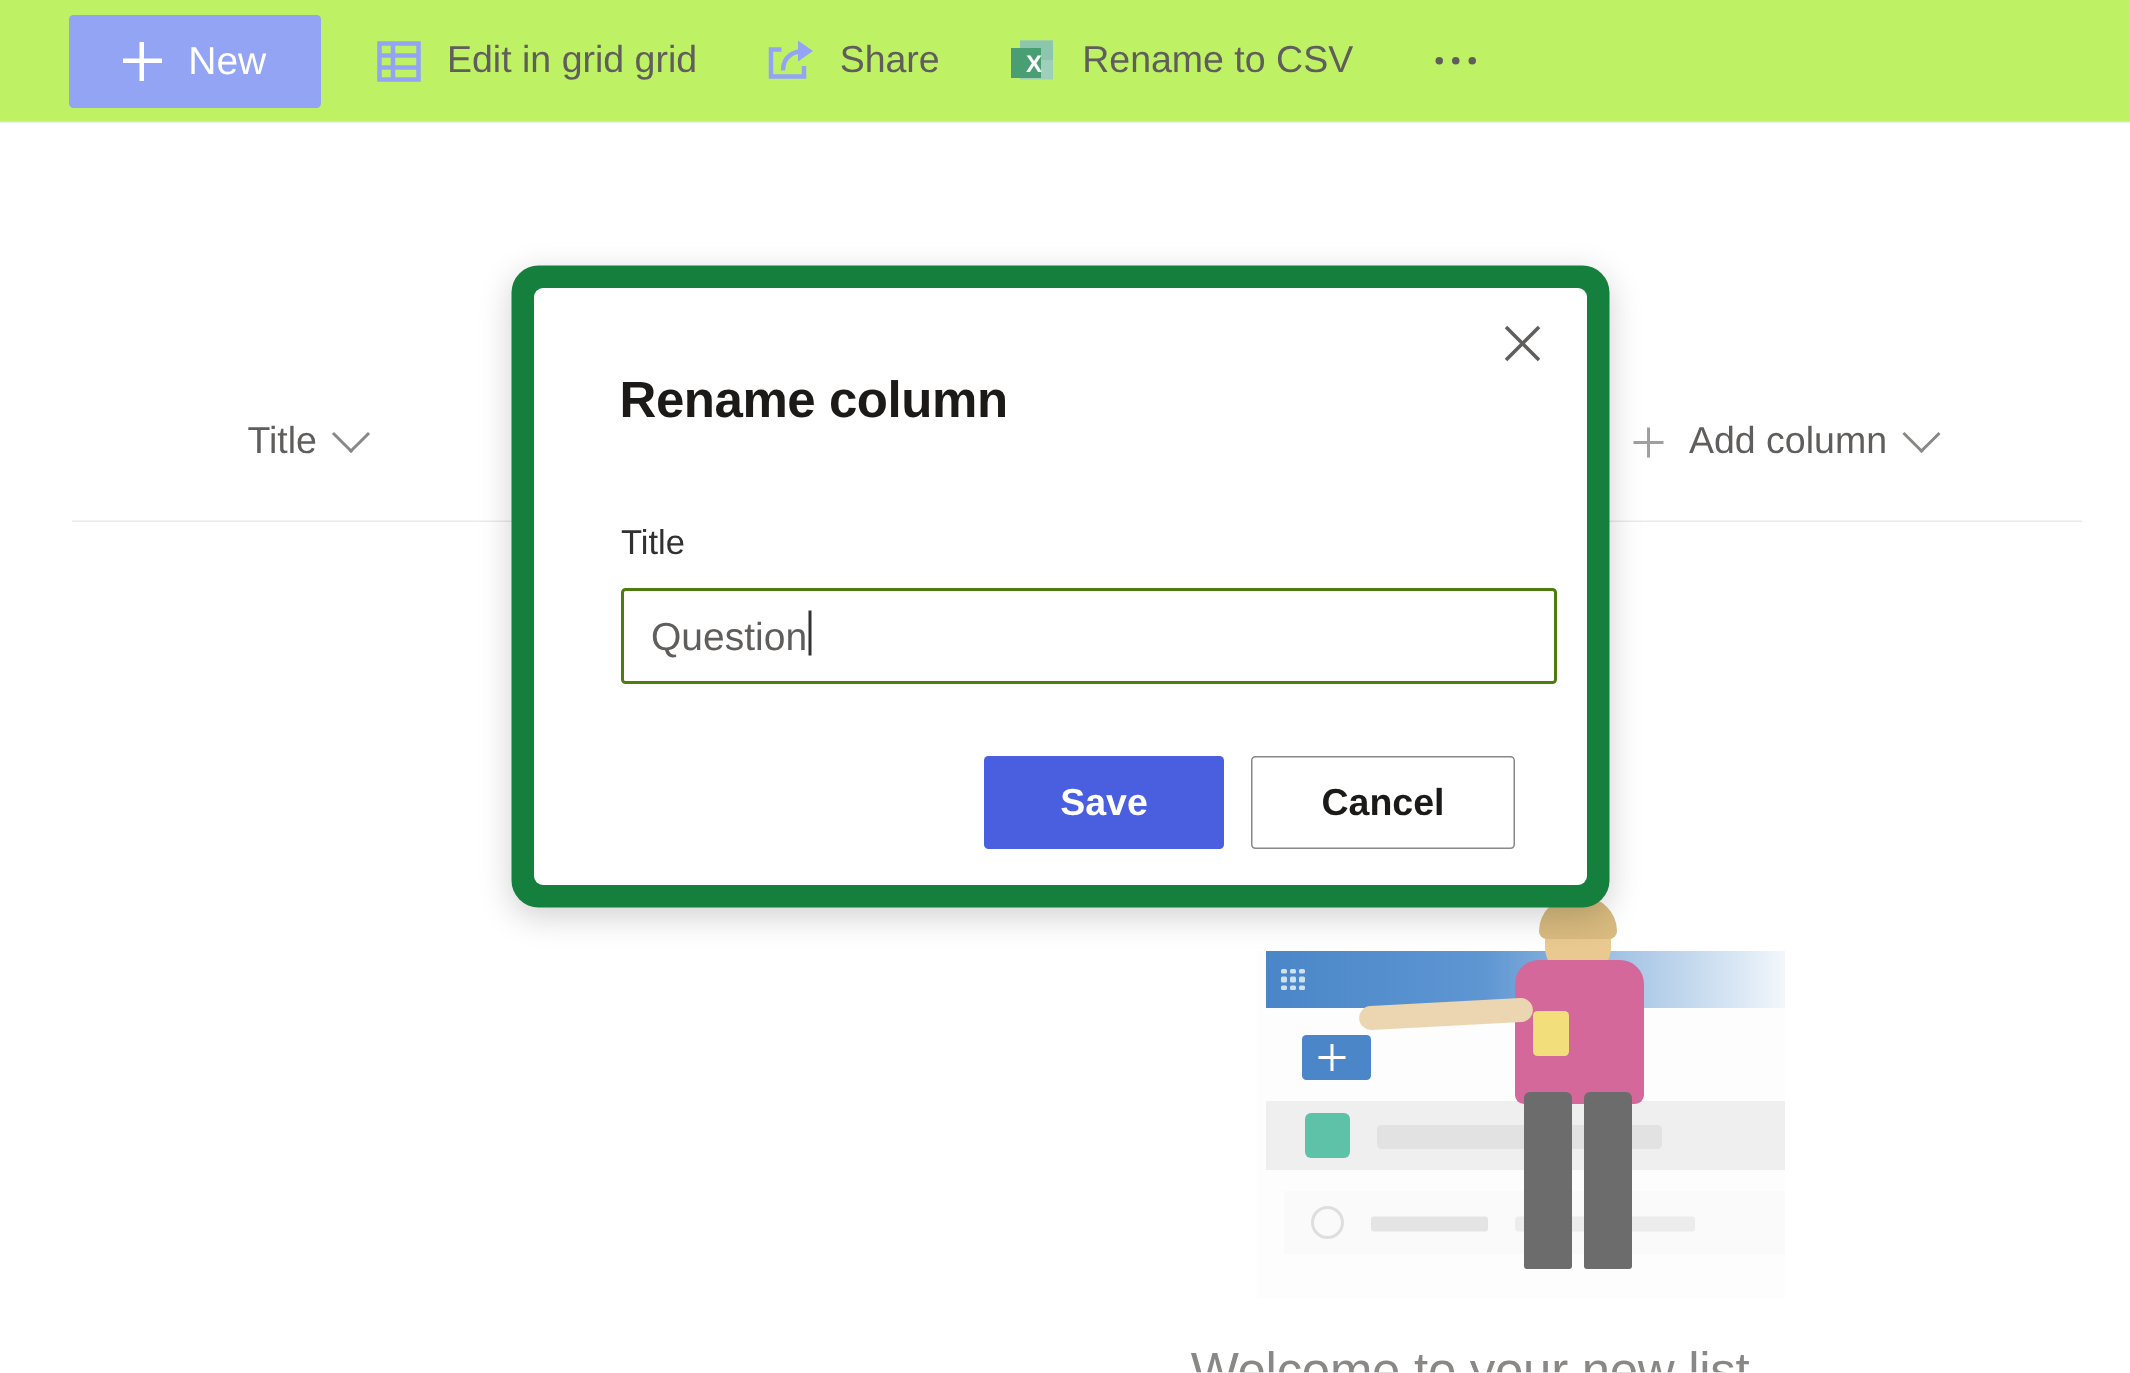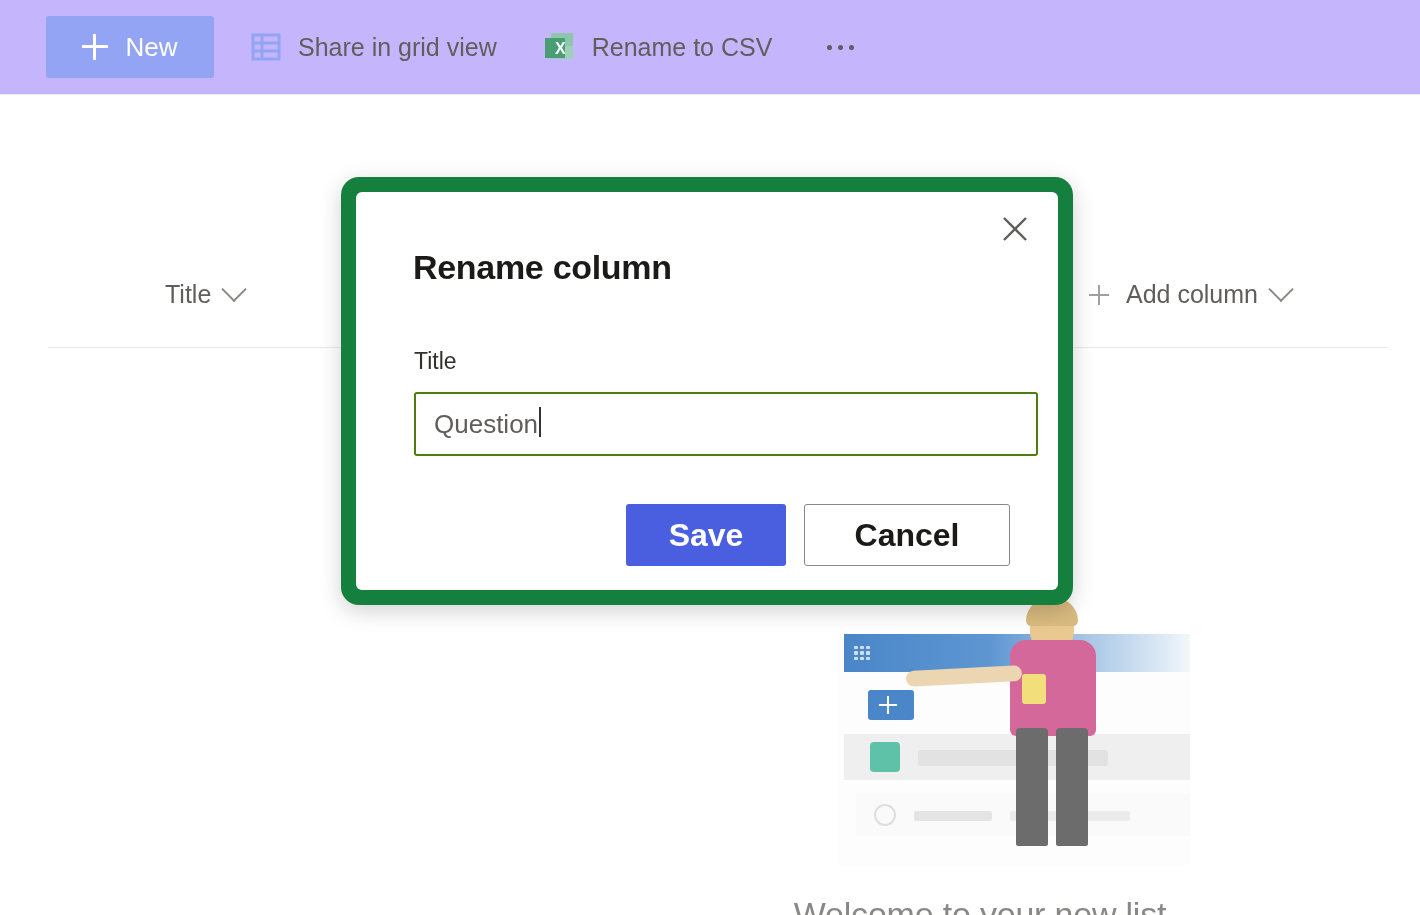--- a/index.html
+++ b/index.html
@@ -17,22 +17,22 @@
     width: 1420px;
     height: 915px;
     background: #ffffff;
     overflow: hidden;
   }
 
   
   .commandbar {
     position: absolute;
     left: 0; top: 0;
-    width: 1420px; height: 95px;
-    background: #c4b5fd;
+    width: 1420px; height: 82px;
+    background: #bef264;
     border-bottom: 1px solid #ececed;
     display: flex;
     align-items: center;
     padding-left: 46px;
   }
 
   .cmd-item {
     display: flex;
     align-items: center;
     height: 60px;
@@ -302,26 +302,26 @@
     margin-left: 1px; position: relative; top: -2px;
   }
   .modal-actions {
     position: absolute; right: 48px; top: 312px;
     display: flex; gap: 18px;
   }
   .btn {
     height: 62px;
     min-width: 160px;
     display:flex; align-items:center; justify-content:center;
-    font-size: 32px; font-weight: bold;
+    font-size: 25px; font-weight: bold;
     border-radius: 3px;
     cursor: pointer;
   }
   .btn-save { background:#4a5fe0; color:#fff; width: 160px; }
-  .btn-cancel { background:#fff; color:#1b1a19; border:1px solid #8a8886; width: 206px; }
+  .btn-cancel { background:#fff; color:#1b1a19; border:1px solid #8a8886; width: 176px; }
 </style>
 </head>
 <body>
 
 <div id="app">
 
   <div class="commandbar">
 
     <div class="cmd-item cmd-new">
       <span class="plus-big"></span>
@@ -330,23 +330,33 @@
 
     <div class="cmd-item cmd-gap">
       <span class="cmd-icon">
         <svg width="32" height="32" viewBox="0 0 32 32">
           <rect x="3" y="4" width="26" height="24" fill="none" stroke="#93a4f4" stroke-width="3"></rect>
           <line x1="3" y1="12" x2="29" y2="12" stroke="#93a4f4" stroke-width="3"></line>
           <line x1="3" y1="20" x2="29" y2="20" stroke="#93a4f4" stroke-width="3"></line>
           <line x1="12" y1="4" x2="12" y2="28" stroke="#93a4f4" stroke-width="3"></line>
         </svg>
       </span>
-      <span class="cmd-label">Share in grid view</span>
-    </div>
-
+      <span class="cmd-label">Edit in grid grid</span>
+    </div>
+
+    <div class="cmd-item cmd-gap">
+      <span class="cmd-icon">
+        <svg width="34" height="32" viewBox="0 0 34 32">
+          <polyline points="11,8 4,8 4,26 26,26 26,19" fill="none" stroke="#93a4f4" stroke-width="3"></polyline>
+          <path d="M12 22 C12 12, 20 9, 26 9" fill="none" stroke="#93a4f4" stroke-width="3"></path>
+          <polygon points="22,2 32,9 22,16" fill="#93a4f4"></polygon>
+        </svg>
+      </span>
+      <span class="cmd-label">Share</span>
+    </div>
 
     <div class="cmd-item cmd-gap">
       <span class="cmd-icon">
         <svg width="34" height="34" viewBox="0 0 34 34">
           <rect x="9" y="3" width="22" height="26" fill="#9ecfb8"></rect>
           <rect x="9" y="3" width="22" height="13" fill="#8cc6ad"></rect>
           <rect x="3" y="8" width="20" height="20" fill="#4a9e74"></rect>
           <text x="13" y="24" font-family="Liberation Sans, sans-serif" font-size="16" font-weight="bold" fill="#ffffff">X</text>
         </svg>
       </span>

